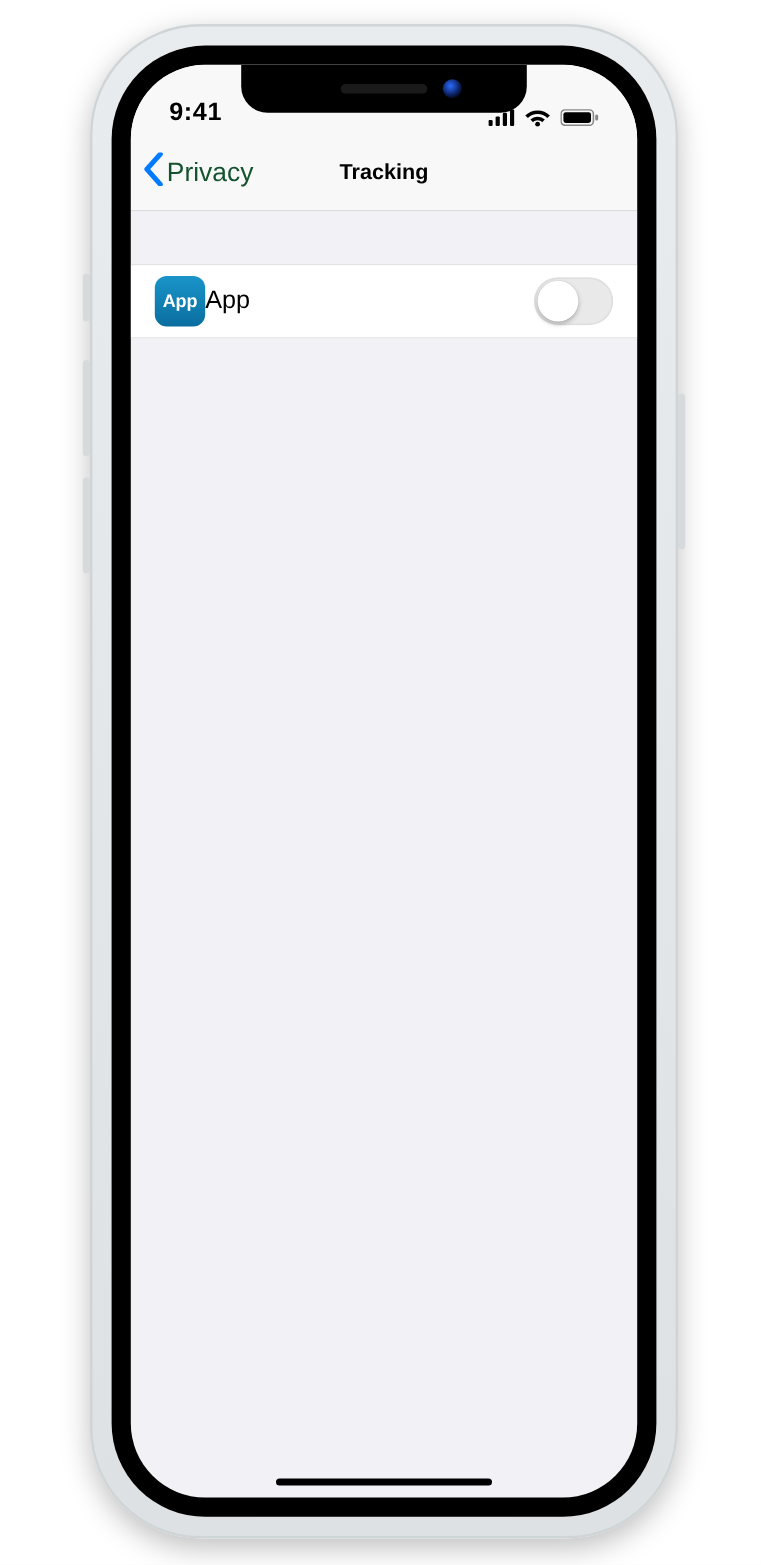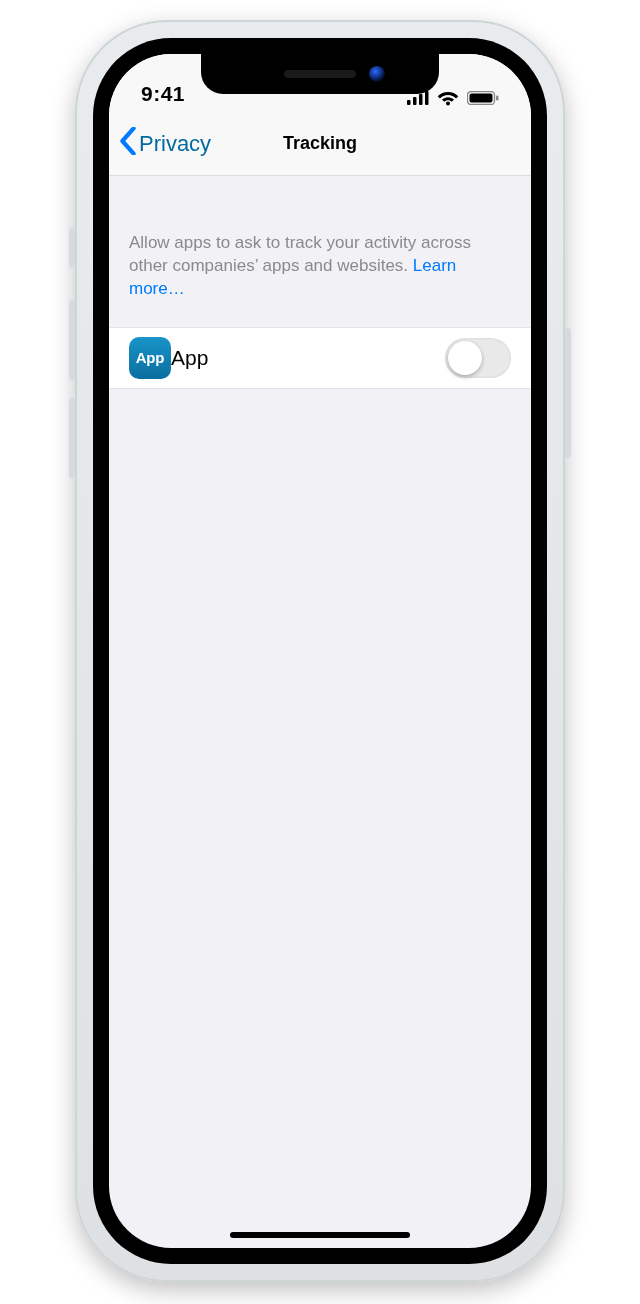--- a/index.html
+++ b/index.html
@@ -115,21 +115,21 @@
       height: 64px;
       background: #f8f8f9;
       border-bottom: 1px solid #dcdce0;
       display: flex;
       align-items: center;
       padding: 0 10px;
     }
     .nav-back {
       display: flex;
       align-items: center;
-      color: #0369a1;
+      color: #14532d;
       font-size: 22px;
       gap: 2px;
       cursor: pointer;
     }
     .nav-back svg { width: 18px; height: 28px; }
     .nav-title {
       position: absolute;
       left: 50%;
       transform: translateX(-50%);
       font-size: 18px;
@@ -272,23 +272,20 @@
           </span>
           <span>Privacy</span>
         </div>
         <div class="nav-title">Tracking</div>
       </div>
 
       <div class="content">
         <div class="spacer"></div>
 
 
-        <div class="footer-note">
-          <span>Allow apps to ask to track your activity across other companies’ apps and websites. </span><a href="#">Learn more…</a>
-        </div>
 
         <div class="cell">
           <div class="cell-left">
             <div class="app-icon">App</div>
             <span class="cell-label">App</span>
           </div>
           <div class="switch" id="app-switch">
             <div class="knob"></div>
           </div>
         </div>

